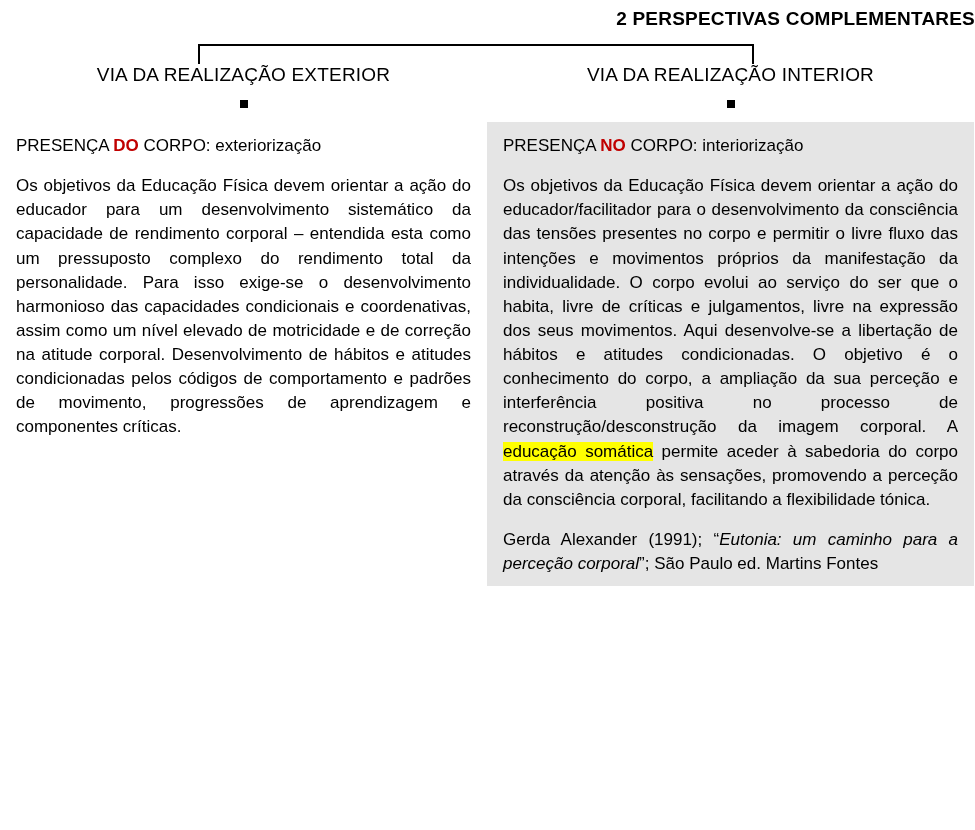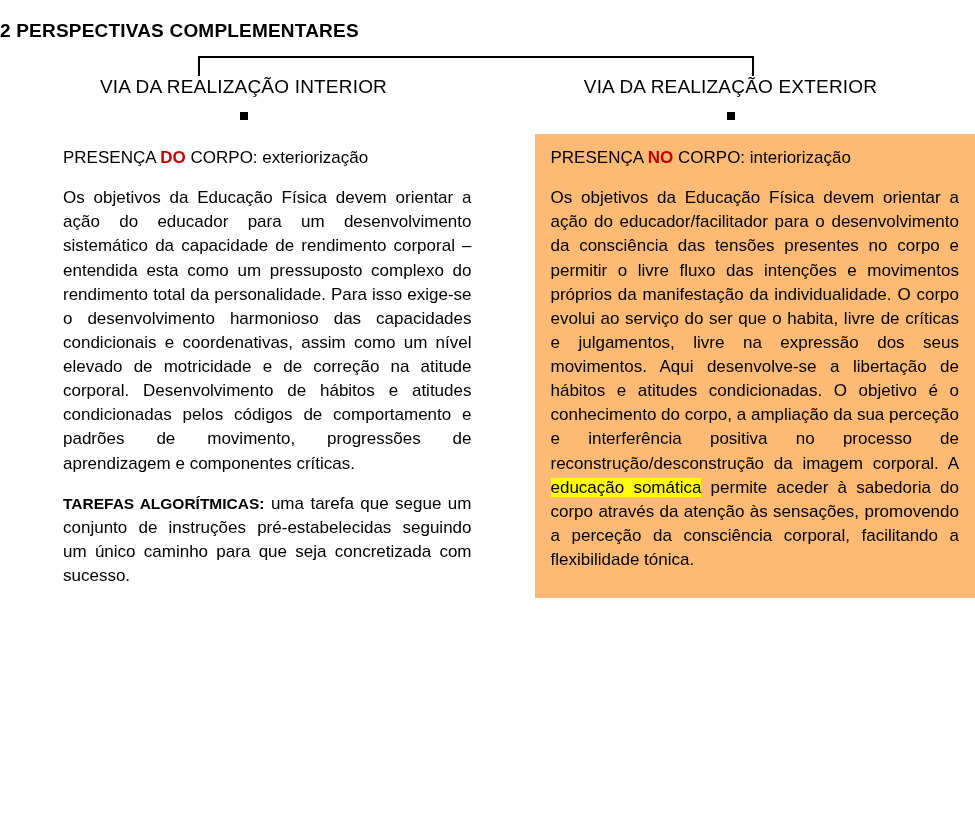--- a/index.html
+++ b/index.html
@@ -14,25 +14,25 @@
     color: #000000;
     overflow: hidden;
     position: relative;
   }
   .page {
     position: relative;
     width: 975px;
     height: 830px;
   }
   .title {
-    text-align: left;
+    text-align: right;
     font-size: 19px;
     font-weight: bold;
     letter-spacing: 0.2px;
-    padding-top: 20px;
+    padding-top: 8px;
   }
   .bracket-wrap {
     position: relative;
     height: 34px;
   }
   .bracket {
     position: absolute;
     left: 198px;
     top: 14px;
     width: 552px;
@@ -70,27 +70,26 @@
   .columns {
     display: flex;
     width: 975px;
   }
   .col {
     width: 487px;
     box-sizing: border-box;
     padding: 12px 16px 10px 16px;
     font-size: 17px;
     line-height: 1.42;
-    margin-left: 47px;
   }
   .col-left {
     background: #ffffff;
   }
   .col-right {
-    background: #fdba74;
+    background: #e5e5e5;
     text-align: justify;
     text-justify: inter-word;
   }
   .col p {
     margin: 0 0 16px 0;
   }
   .col p.justify {
     text-align: justify;
     text-justify: inter-word;
   }
@@ -117,46 +116,46 @@
 
 <div class="page">
 
   <div class="title">2 PERSPECTIVAS COMPLEMENTARES</div>
 
   <div class="bracket-wrap">
     <div class="bracket"></div>
   </div>
 
   <div class="headings">
+    <div class="heading">VIA DA REALIZAÇÃO EXTERIOR</div>
     <div class="heading">VIA DA REALIZAÇÃO INTERIOR</div>
-    <div class="heading">VIA DA REALIZAÇÃO EXTERIOR</div>
   </div>
 
   <div class="bullets">
     <div class="bullet-cell">
       <span class="bullet-sq"></span>
     </div>
     <div class="bullet-cell">
       <span class="bullet-sq"></span>
     </div>
   </div>
 
   <div class="columns">
 
     <div class="col col-left">
       <p><span>PRESENÇA </span><span class="red">DO</span><span> CORPO: exteriorização</span></p>
 
       <p class="justify">Os objetivos da Educação Física devem orientar a ação do educador para um desenvolvimento sistemático da capacidade de rendimento corporal – entendida esta como um pressuposto complexo do rendimento total da personalidade. Para isso exige-se o desenvolvimento harmonioso das capacidades condicionais e coordenativas, assim como um nível elevado de motricidade e de correção na atitude corporal. Desenvolvimento de hábitos e atitudes condicionadas pelos códigos de comportamento e padrões de movimento, progressões de aprendizagem e componentes críticas.</p>
 
 
-      <p class="justify"><span class="small-caps-bold">TAREFAS ALGORÍTMICAS:</span><span> uma tarefa que segue um conjunto de instruções pré-estabelecidas seguindo um único caminho para que seja concretizada com sucesso.</span></p>
     </div>
 
     <div class="col col-right">
       <p><span>PRESENÇA </span><span class="red">NO</span><span> CORPO: interiorização</span></p>
 
       <p class="justify"><span>Os objetivos da Educação Física devem orientar a ação do educador/facilitador para o desenvolvimento da consciência das tensões presentes no corpo e permitir o livre fluxo das intenções e movimentos próprios da manifestação da individualidade. O corpo evolui ao serviço do ser que o habita, livre de críticas e julgamentos, livre na expressão dos seus movimentos. Aqui desenvolve-se a libertação de hábitos e atitudes condicionadas. O objetivo é o conhecimento do corpo, a ampliação da sua perceção e interferência positiva no processo de reconstrução/desconstrução da imagem corporal. A </span><span class="hl">educação somática</span><span> permite aceder à sabedoria do corpo através da atenção às sensações, promovendo a perceção da consciência corporal, facilitando a flexibilidade tónica.</span></p>
 
+      <p class="justify"><span>Gerda Alexander (1991); “</span><span class="ital">Eutonia: um caminho para a perceção corporal</span><span>”; São Paulo ed. Martins Fontes</span></p>
 
     </div>
 
   </div>
 </div>
 
 </body></html>

